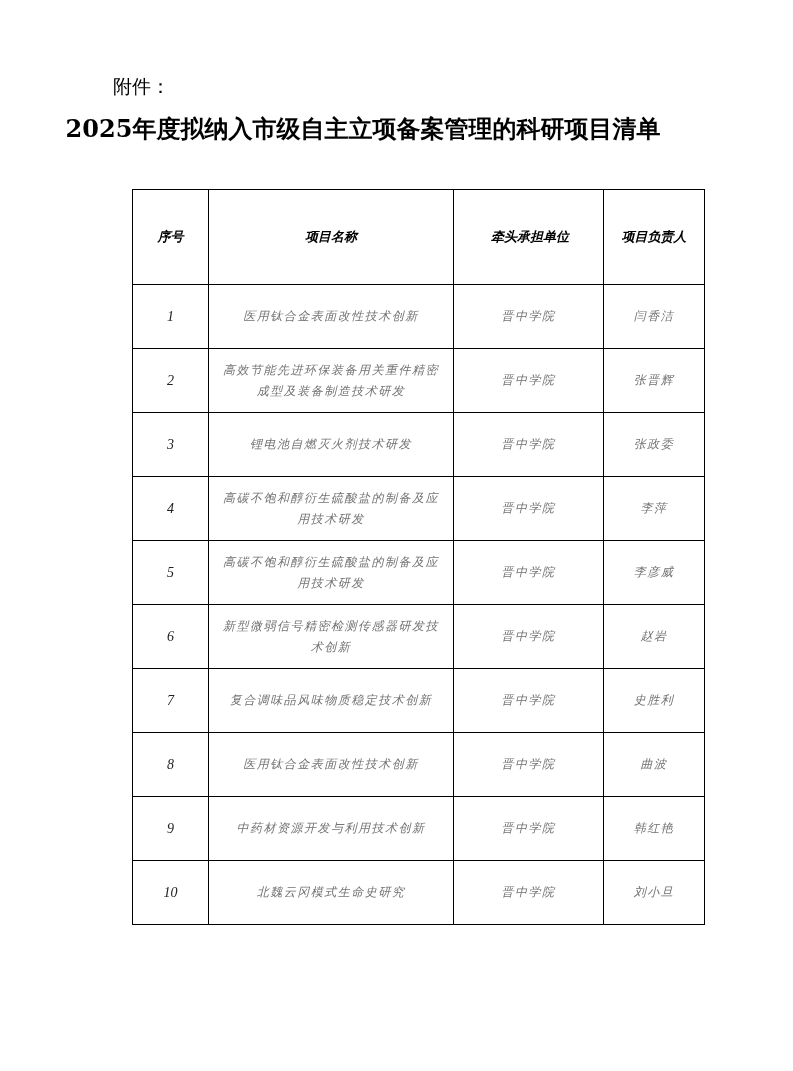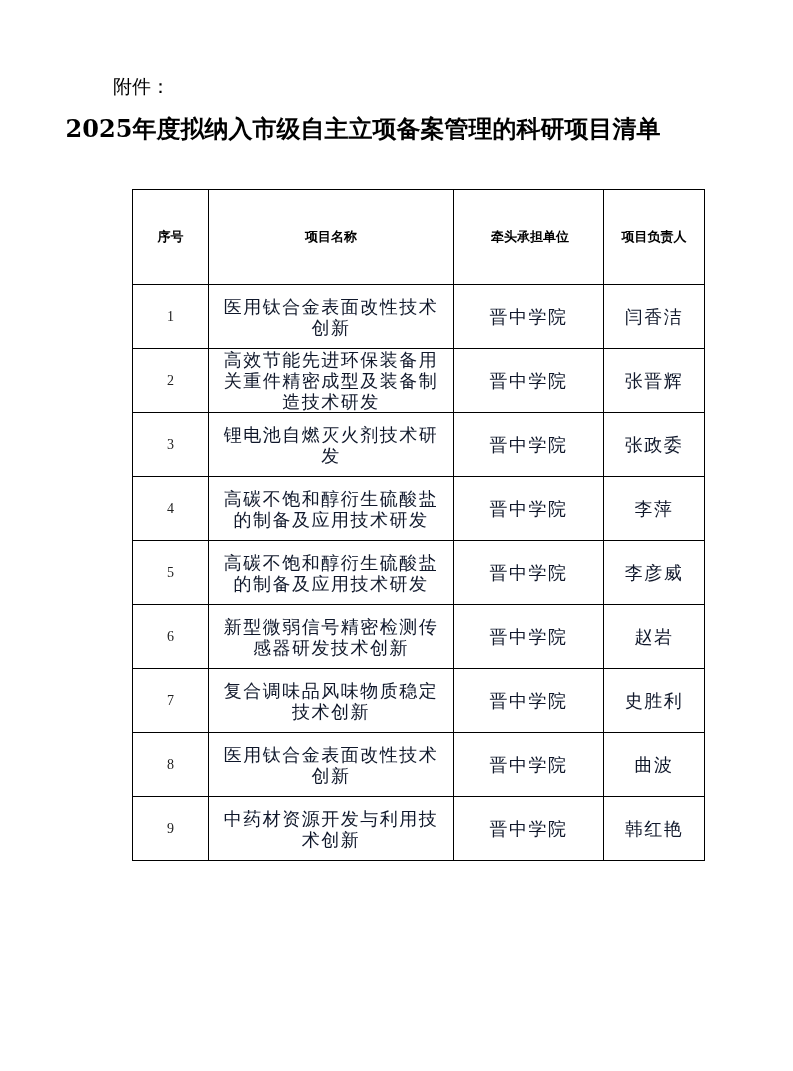--- a/index.html
+++ b/index.html
@@ -6,24 +6,24 @@
   body { width: 793px; height: 1071px; position: relative; overflow: hidden;
          font-family: "DejaVu Serif", "Liberation Serif", serif; color: #000; }
   .attachment { position: absolute; left: 113px; top: 74px; font-size: 19px;
                 font-family: Liberation Serif, serif; }
   .title { position: absolute; left: 0; width: 726px; top: 113px; text-align: center;
            font-size: 24px; font-weight: bold; letter-spacing: 0px;
            font-family: "DejaVu Serif", "Liberation Serif", serif; }
   table.list { position: absolute; left: 132px; top: 189px; width: 572px;
                border-collapse: collapse; table-layout: fixed; }
   table.list th, table.list td { border: 1.5px solid #000; text-align: center;
-               vertical-align: middle; padding: 0 8px; }
+               vertical-align: middle; padding: 0 8px; font-style: italic; }
   table.list th { height: 94px; font-size: 13px; font-weight: bold;
                   font-family: "DejaVu Sans", "Liberation Sans", sans-serif; line-height: 20px; }
-  table.list td { height: 63px; font-size: 18px; color: #0f172a;
+  table.list td { height: 63px; font-size: 12px; color: #737373;
                   font-family: "DejaVu Sans", "Liberation Sans", sans-serif;
                   letter-spacing: 1.5px; line-height: 21px; }
   table.list td.num { font-family: "Liberation Serif", "DejaVu Serif", serif;
                       font-size: 14px; color: #222; letter-spacing: 0; }
   col.c1 { width: 76px; } col.c2 { width: 245px; } col.c3 { width: 150px; } col.c4 { width: 101px; }
 </style>
 </head>
 <body>
 
 <div class="attachment">附件：</div>
@@ -92,14 +92,20 @@
         <td>医用钛合金表面改性技术创新</td>
         <td>晋中学院</td>
         <td>曲波</td>
       </tr>
       <tr>
         <td class="num">9</td>
         <td>中药材资源开发与利用技术创新</td>
         <td>晋中学院</td>
         <td>韩红艳</td>
       </tr>
+      <tr>
+        <td class="num">10</td>
+        <td>北魏云冈模式生命史研究</td>
+        <td>晋中学院</td>
+        <td>刘小旦</td>
+      </tr>
     </tbody>
 </table>
 
 </body></html>

